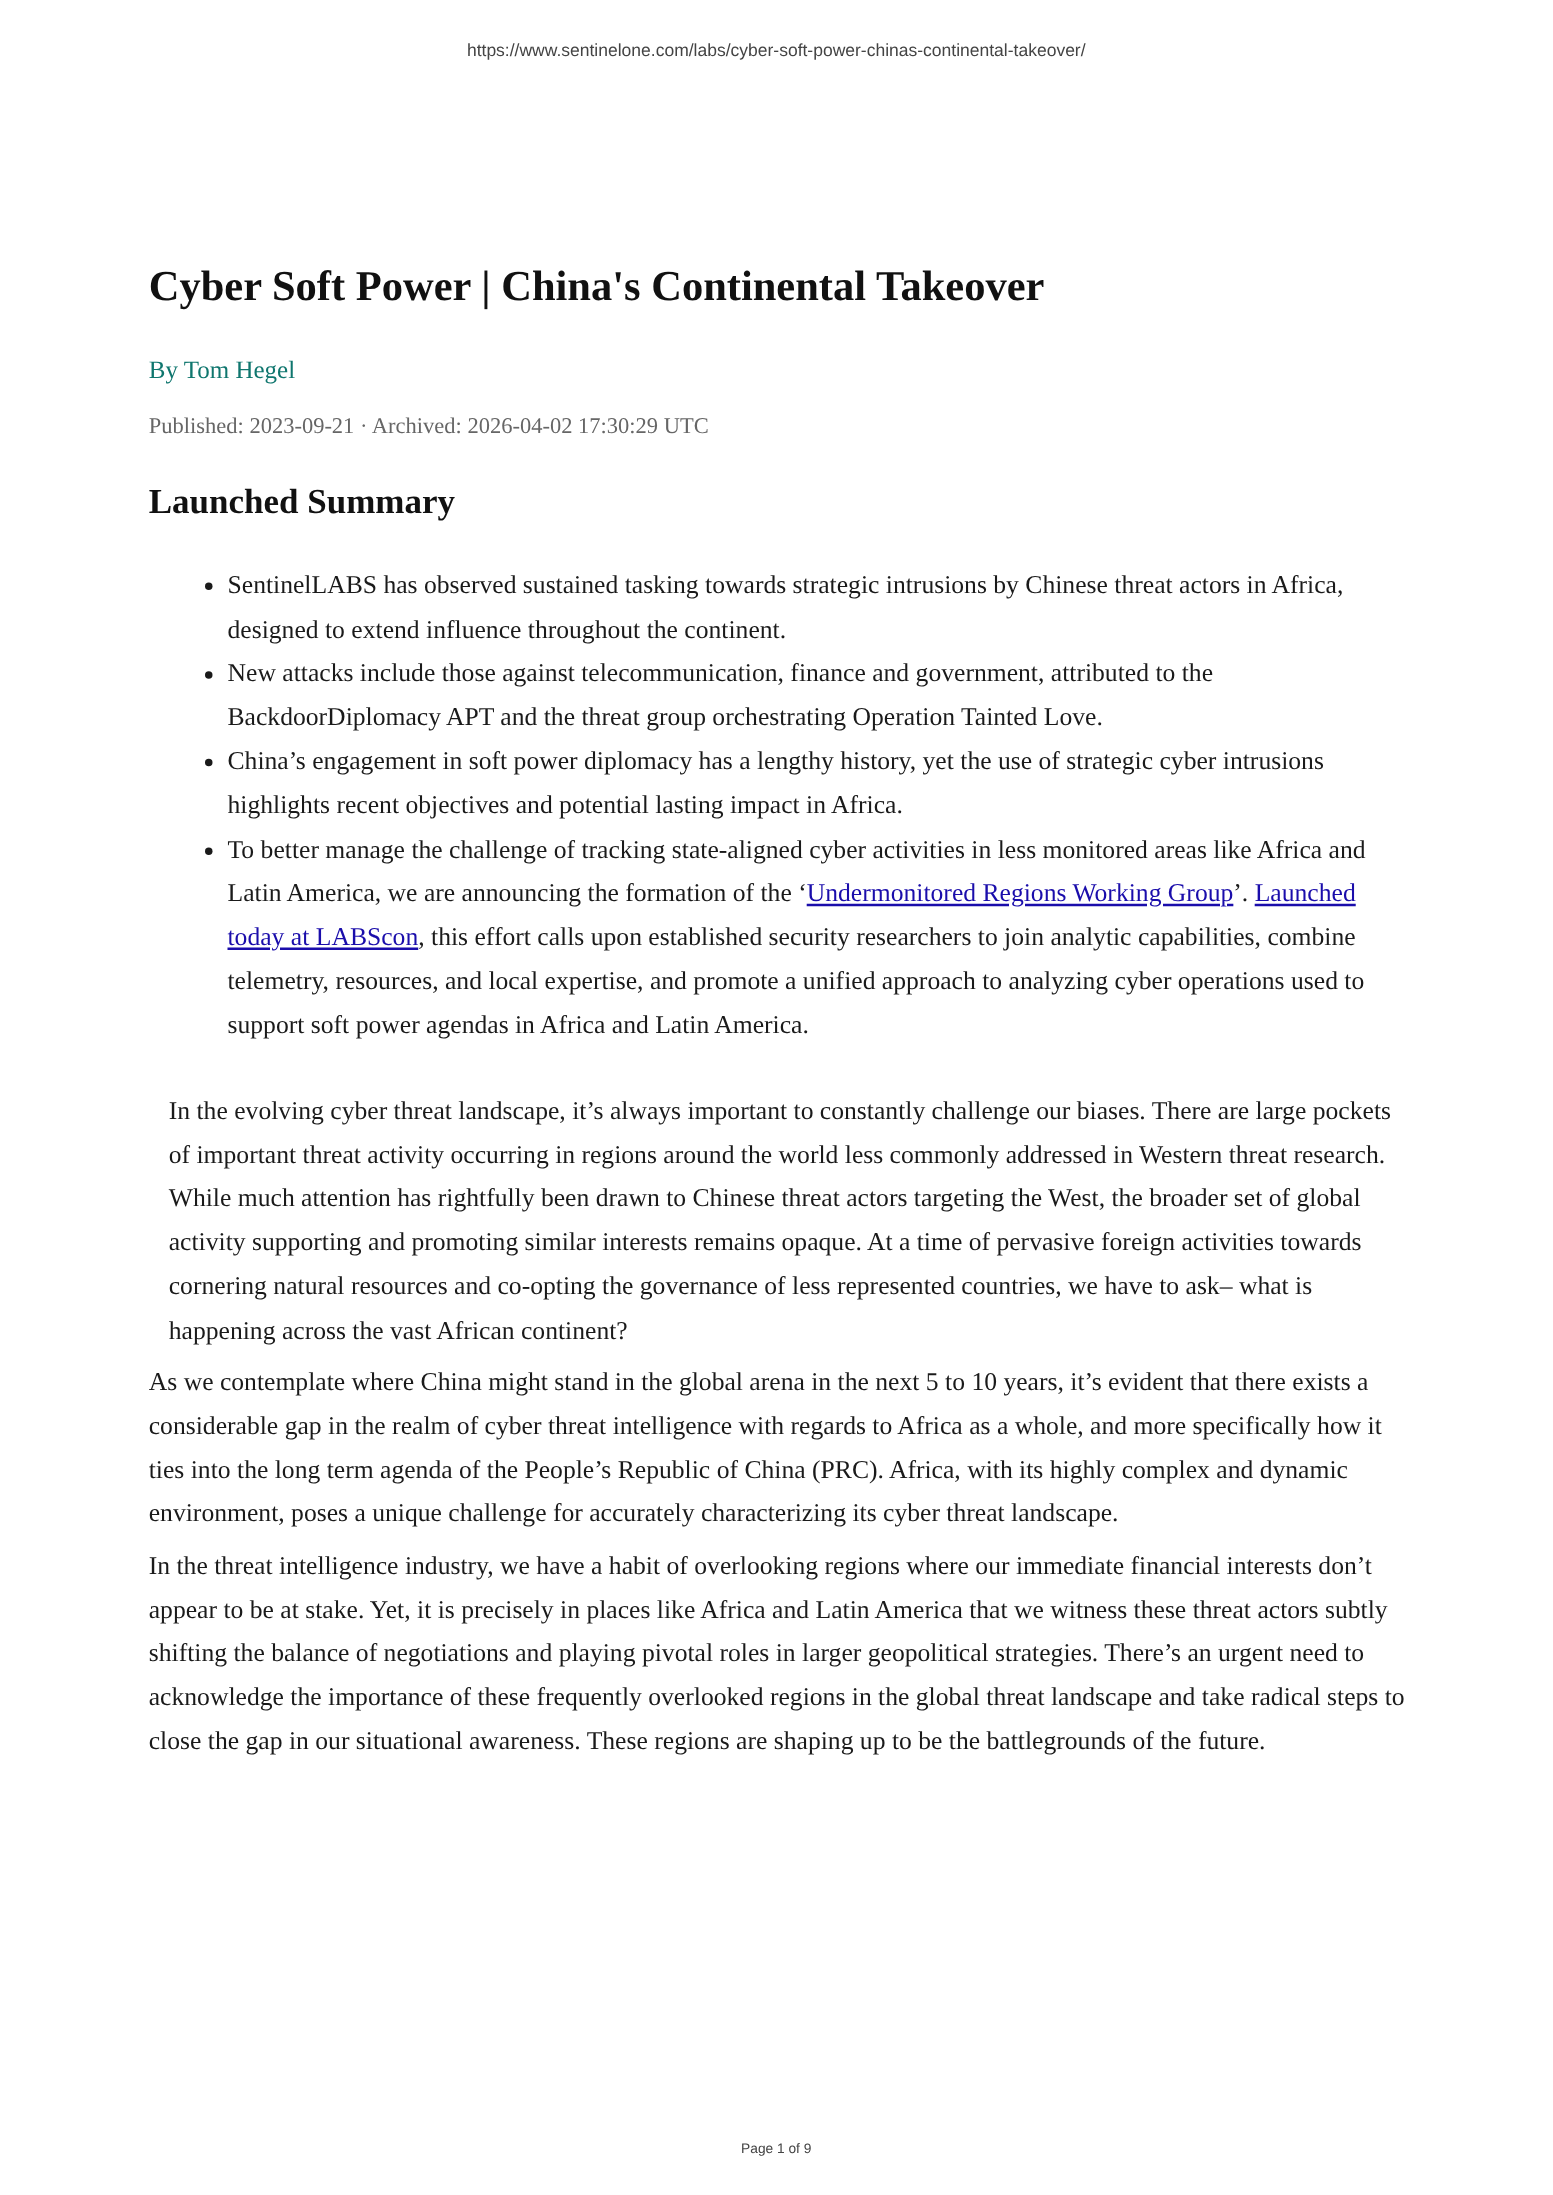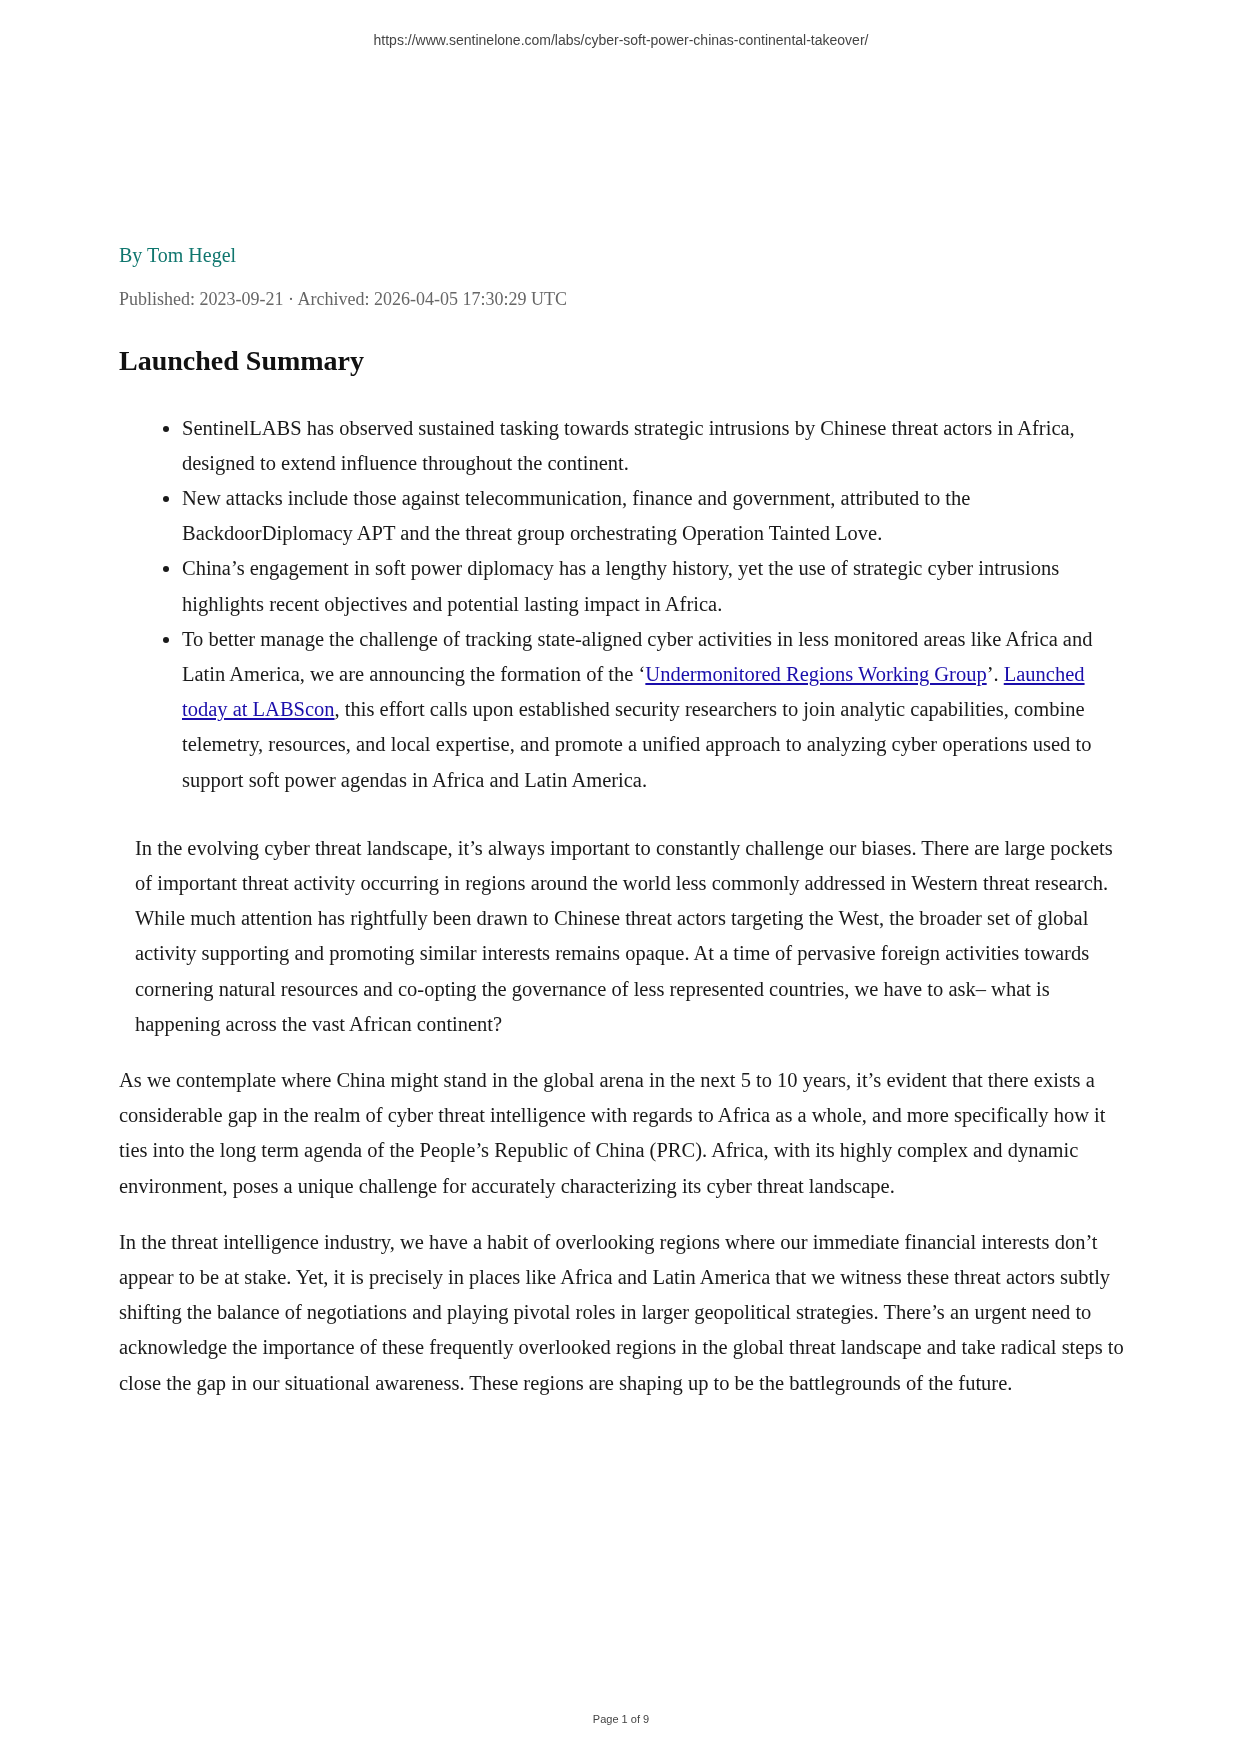--- a/index.html
+++ b/index.html
@@ -27,34 +27,35 @@
   ul.bullets li {
     font-size: 20.5px; line-height: 35.2px; color: #1a1a1a; margin: 0;
     list-style: disc;
   }
   a.link { color: #1a0dab; text-decoration: underline; }
   .h-intro { margin-top: 28px; }
   p.para {
     font-size: 20.5px; line-height: 35.2px; margin: 28px 0 0 0; color: #1a1a1a;
   }
   p.first { margin-top: 33px; margin-left: 16px; }
-  p.next { margin-top: 21px; }
+  p.next { margin-top: 6px; }
   .page-footer {
     position: absolute; top: 1713px; left: 0; width: 1242px; text-align: center;
     font-family: Liberation Sans, sans-serif; font-size: 11px; color: #444;
   }
 </style>
 </head>
 <body>
 
 <div class="page-url">https://www.sentinelone.com/labs/cyber-soft-power-chinas-continental-takeover/</div>
 
 <div class="content">
+  <h1>Cyber Soft Power | China's Continental Takeover</h1>
   <div class="byline">By Tom Hegel</div>
-  <div class="meta">Published: 2023-09-21 · Archived: 2026-04-05 17:30:29 UTC</div>
+  <div class="meta">Published: 2023-09-21 · Archived: 2026-04-02 17:30:29 UTC</div>
 
   <h2 class="h-exec">Launched Summary</h2>
   <ul class="bullets">
     <li>SentinelLABS has observed sustained tasking towards strategic intrusions by Chinese threat actors in Africa, designed to extend influence throughout the continent.</li>
     <li>New attacks include those against telecommunication, finance and government, attributed to the BackdoorDiplomacy APT and the threat group orchestrating Operation Tainted Love.</li>
     <li>China’s engagement in soft power diplomacy has a lengthy history, yet the use of strategic cyber intrusions highlights recent objectives and potential lasting impact in Africa.</li>
     <li><span>To better manage the challenge of tracking state-aligned cyber activities in less monitored areas like Africa and Latin America, we are announcing the formation of the ‘</span><a class="link" href="#">Undermonitored Regions Working Group</a><span>’. </span><a class="link" href="#">Launched today at LABScon</a><span>, this effort calls upon established security researchers to join analytic capabilities, combine telemetry, resources, and local expertise, and promote a unified approach to analyzing cyber operations used to support soft power agendas in Africa and Latin America.</span></li>
   </ul>
 
   <p class="para first">In the evolving cyber threat landscape, it’s always important to constantly challenge our biases. There are large pockets of important threat activity occurring in regions around the world less commonly addressed in Western threat research. While much attention has rightfully been drawn to Chinese threat actors targeting the West, the broader set of global activity supporting and promoting similar interests remains opaque. At a time of pervasive foreign activities towards cornering natural resources and co-opting the governance of less represented countries, we have to ask– what is happening across the vast African continent?</p>

